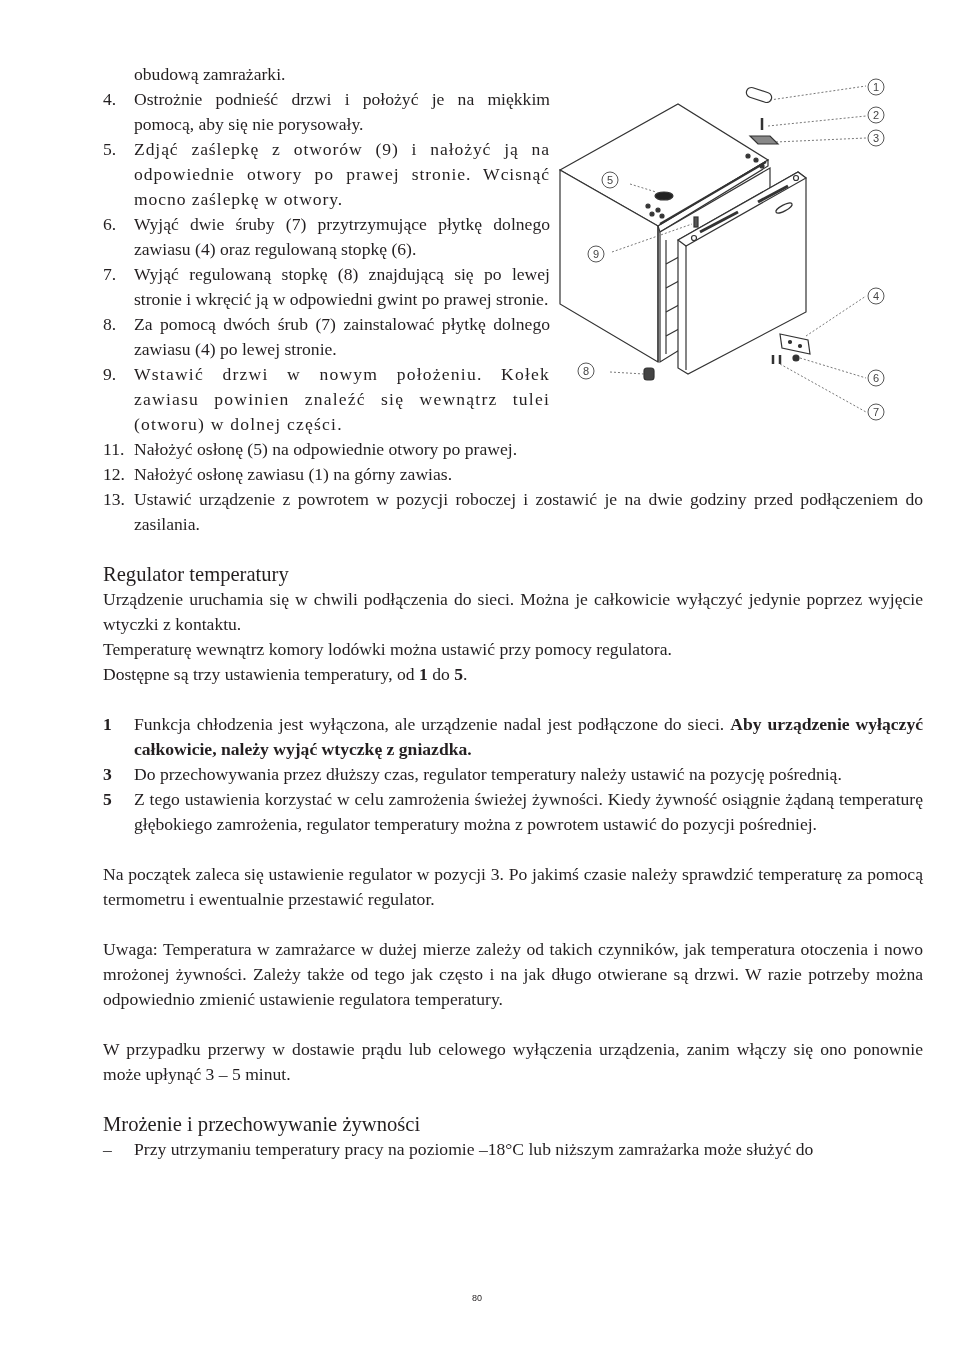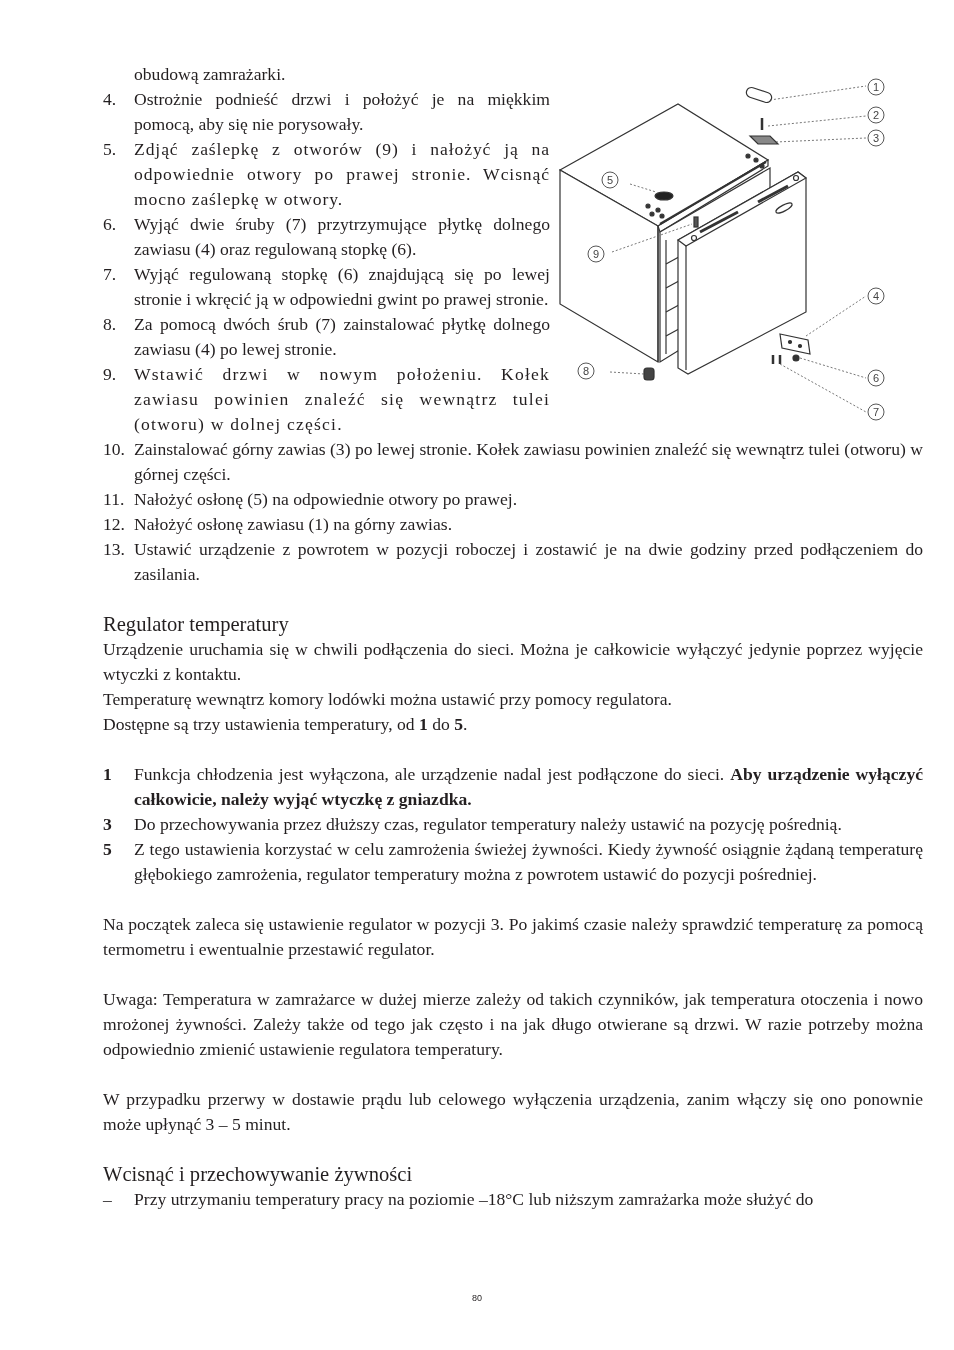--- a/index.html
+++ b/index.html
@@ -133,37 +133,33 @@
     <div class="ol-item">
       <span class="ol-num">5.</span>
       <span class="ol-text" style="letter-spacing:0.9px">Zdjąć zaślepkę z otworów (9) i nałożyć ją na odpowiednie otwory po prawej stronie. Wcisnąć mocno zaślepkę w otwory.</span>
     </div>
     <div class="ol-item">
       <span class="ol-num">6.</span>
       <span class="ol-text">Wyjąć dwie śruby (7) przytrzymujące płytkę dolnego zawiasu (4) oraz regulowaną stopkę (6).</span>
     </div>
     <div class="ol-item">
       <span class="ol-num">7.</span>
-      <span class="ol-text">Wyjąć regulowaną stopkę (6) znajdującą się po lewej stronie i wkręcić ją w odpowiedni gwint po prawej stronie.</span>
+      <span class="ol-text">Wyjąć regulowaną stopkę (8) znajdującą się po lewej stronie i wkręcić ją w odpowiedni gwint po prawej stronie.</span>
     </div>
     <div class="ol-item">
       <span class="ol-num">8.</span>
       <span class="ol-text">Za pomocą dwóch śrub (7) zainstalować płytkę dolnego zawiasu (4) po lewej stronie.</span>
     </div>
     <div class="ol-item">
       <span class="ol-num">9.</span>
       <span class="ol-text" style="letter-spacing:1.2px">Wstawić drzwi w nowym położeniu. Kołek zawiasu powinien znaleźć się wewnątrz tulei (otworu) w dolnej części.</span>
     </div>
   </div>
 
   <div>
-    <div class="ol-item">
-      <span class="ol-num">10.</span>
-      <span class="ol-text">Zainstalować górny zawias (3) po lewej stronie. Kołek zawiasu powinien znaleźć się wewnątrz tulei (otworu) w górnej części.</span>
-    </div>
     <div class="ol-item">
       <span class="ol-num">11.</span>
       <span class="ol-text">Nałożyć osłonę (5) na odpowiednie otwory po prawej.</span>
     </div>
     <div class="ol-item">
       <span class="ol-num">12.</span>
       <span class="ol-text">Nałożyć osłonę zawiasu (1) na górny zawias.</span>
     </div>
     <div class="ol-item">
       <span class="ol-num">13.</span>
@@ -198,21 +194,21 @@
     <p>Na początek zaleca się ustawienie regulator w pozycji 3. Po jakimś czasie należy sprawdzić temperaturę za pomocą termometru i ewentualnie przestawić regulator.</p>
     <div class="gap"></div>
     <p>Uwaga: Temperatura w zamrażarce w dużej mierze zależy od takich czynników, jak temperatura otoczenia i nowo mrożonej żywności. Zależy także od tego jak często i na jak długo otwierane są drzwi. W razie potrzeby można odpowiednio zmienić ustawienie regulatora temperatury.</p>
     <div class="gap"></div>
     <p>W przypadku przerwy w dostawie prądu lub celowego wyłączenia urządzenia, zanim włączy się ono ponownie może upłynąć 3 – 5 minut.</p>
   </div>
 
   <div class="gap"></div>
 
   <div>
-    <h3 class="heading">Wcisnąć i przechowywanie żywności</h3>
+    <h3 class="heading">Mrożenie i przechowywanie żywności</h3>
     <div class="dash-item">
       <span class="dash-mark">–</span>
       <span>Przy utrzymaniu temperatury pracy na poziomie –18°C lub niższym zamrażarka może służyć do</span>
     </div>
   </div>
 </div>
 
 <div class="page-number">80</div>
 
 </body></html>

